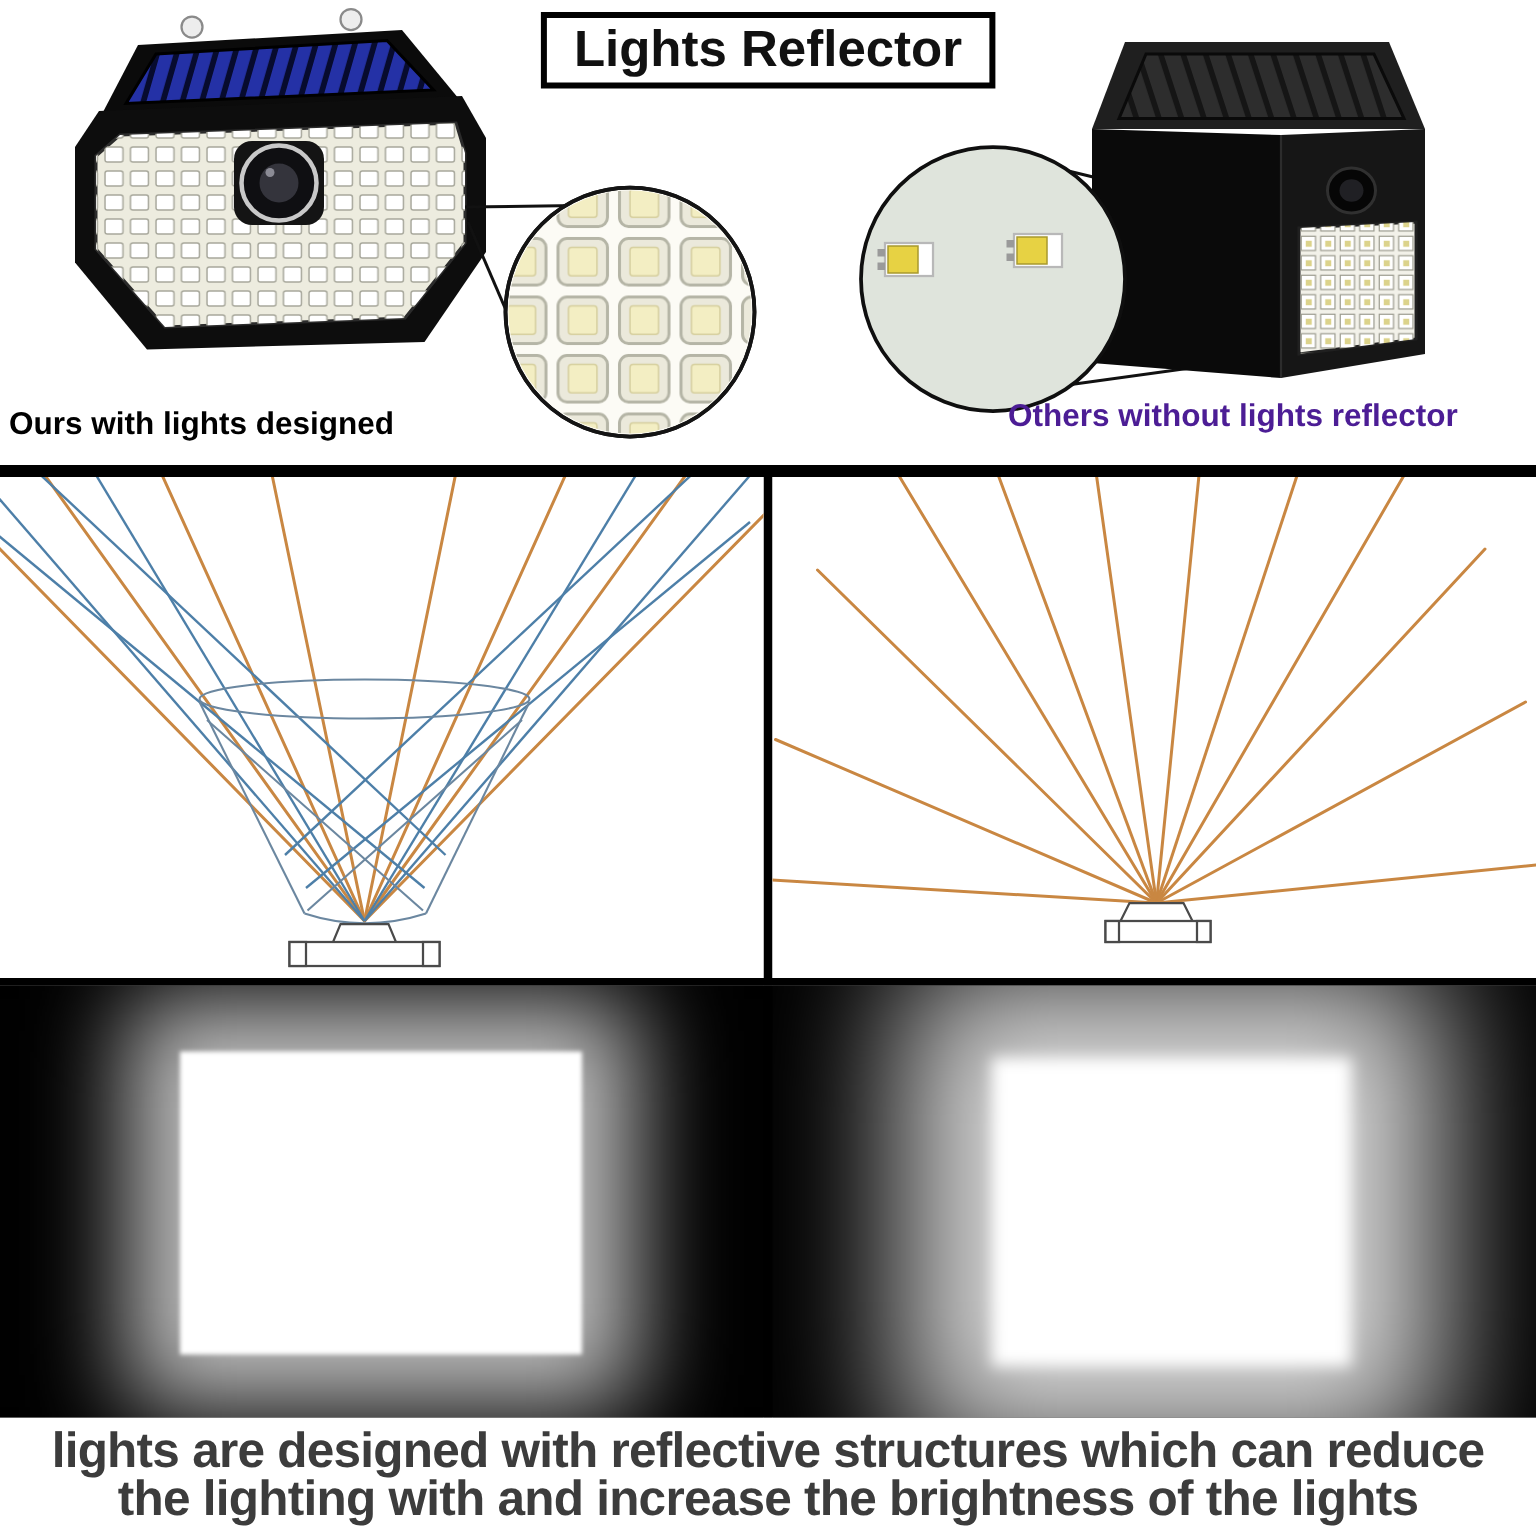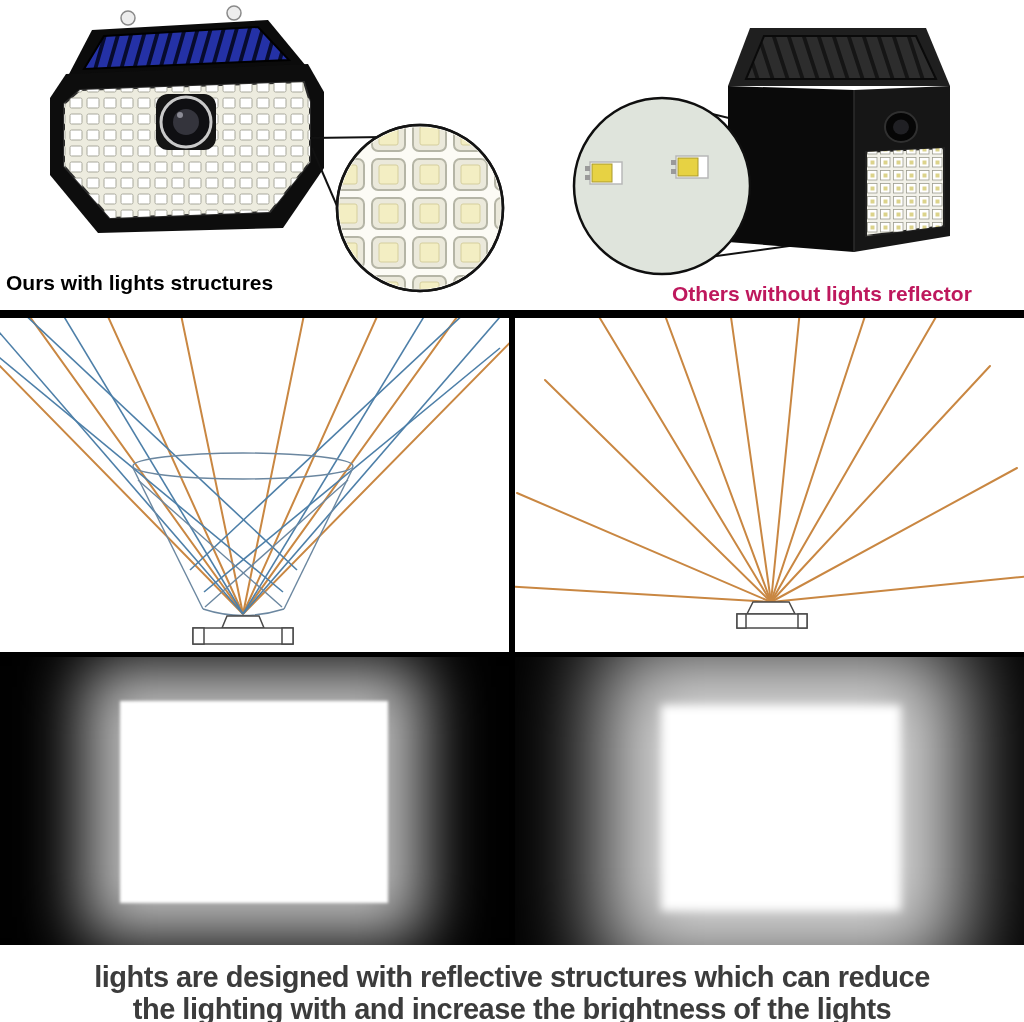--- a/index.html
+++ b/index.html
@@ -9,21 +9,21 @@
   
   .top-section { position:relative; width:100%; height:310px; background:#ffffff; }
   .title-box {
     position:absolute; top:8px; left:50%; transform:translateX(-50%);
     border:4px solid #000; background:#fff; padding:2px 18px;
     font-size:34px; font-weight:bold; color:#111; white-space:nowrap; z-index:5;
   }
   .svg-left  { position:absolute; left:0;   top:0; width:540px; height:310px; }
   .svg-right { position:absolute; left:554px; top:0; width:464px; height:310px; }
   .caption-left  { position:absolute; left:6px;  top:271px; font-size:21px; font-weight:bold; color:#000; }
-  .caption-right { position:absolute; left:672px; top:282px; font-size:21px; font-weight:bold; color:#be185d; }
+  .caption-right { position:absolute; left:672px; top:266px; font-size:21px; font-weight:bold; color:#4c1d95; }
 
   
   .h-divider-1 { width:100%; height:8px; background:var(--divider,#000); }
   .h-divider-2 { width:100%; height:5px; background:var(--divider,#000); }
   .v-divider   { width:6px; height:100%; background:var(--divider,#000); flex:0 0 6px; }
 
   
   .middle-section { display:flex; width:100%; height:334px; background:#ffffff; }
   .quad { width:509px; height:100%; position:relative; background:#fff; }
   .quad svg { width:100%; height:100%; display:block; }
@@ -31,31 +31,34 @@
   
   .black-section { display:flex; width:100%; height:288px; background:#000; }
   .black-half { width:509px; height:100%; position:relative; background:#000; overflow:hidden; }
   .glow-square { position:absolute; background:var(--glow-white,#ffffff); }
   .glow-left  { left:120px; top:44px; width:268px; height:202px;
                 box-shadow:0 0 60px 35px rgba(255,255,255,0.75); filter:blur(1.5px); }
   .glow-right { left:146px; top:48px; width:240px; height:206px;
                 box-shadow:0 0 85px 60px rgba(255,255,255,0.85); filter:blur(5px); }
 
   
-  .footer { width:100%; height:77px; background:#fff; text-align:center; padding-top:16px;
-            font-size:29px; font-weight:bold; letter-spacing:-0.5px;
+  .footer { width:100%; height:77px; background:#fff; text-align:center; padding-top:6px;
+            font-size:33px; font-weight:bold; letter-spacing:-0.5px;
             color:var(--footer-text,#3c3c3c); line-height:32px; }
 </style>
 </head>
 <body>
 
 <div class="page">
 
   <section class="top-section">
 
+    <div class="title-box">
+      <span>Lights Reflector</span>
+    </div>
 
     <svg class="svg-left" viewBox="0 0 540 310" aria-hidden="true">
       <defs>
         <pattern id="solarStripes" width="13" height="70" patternUnits="userSpaceOnUse" patternTransform="skewX(-16)">
           <rect width="13" height="70" fill="#2431a6"></rect>
           <rect x="9" width="4" height="70" fill="#070b2e"></rect>
         </pattern>
         <pattern id="ledSmall" width="17" height="16" patternUnits="userSpaceOnUse">
           <rect x="2" y="2" width="12" height="10" rx="1.5" fill="#ffffff" stroke="#a8a89c" stroke-width="1"></rect>
         </pattern>
@@ -150,21 +153,21 @@
         </g>
         <g>
           <rect x="122" y="156" width="32" height="22" fill="#ffffff" stroke="#b8b8b8" stroke-width="1.5"></rect>
           <rect x="124" y="158" width="20" height="18" fill="#e7d243" stroke="#a8992e" stroke-width="1"></rect>
           <rect x="117" y="160" width="5" height="5" fill="#9a9a9a"></rect>
           <rect x="117" y="169" width="5" height="5" fill="#9a9a9a"></rect>
         </g>
       </g>
     </svg>
 
-    <div class="caption-left">Ours with lights structures</div>
+    <div class="caption-left">Ours with lights designed</div>
     <div class="caption-right">Others without lights reflector</div>
   </section>
 
   <div class="h-divider-1"></div>
 
   <section class="middle-section">
 
     <div class="quad">
       <svg viewBox="0 0 509 334" aria-hidden="true">
         <g style="stroke:var(--ray-orange,#c98742)" stroke-width="2" stroke-linecap="round">

